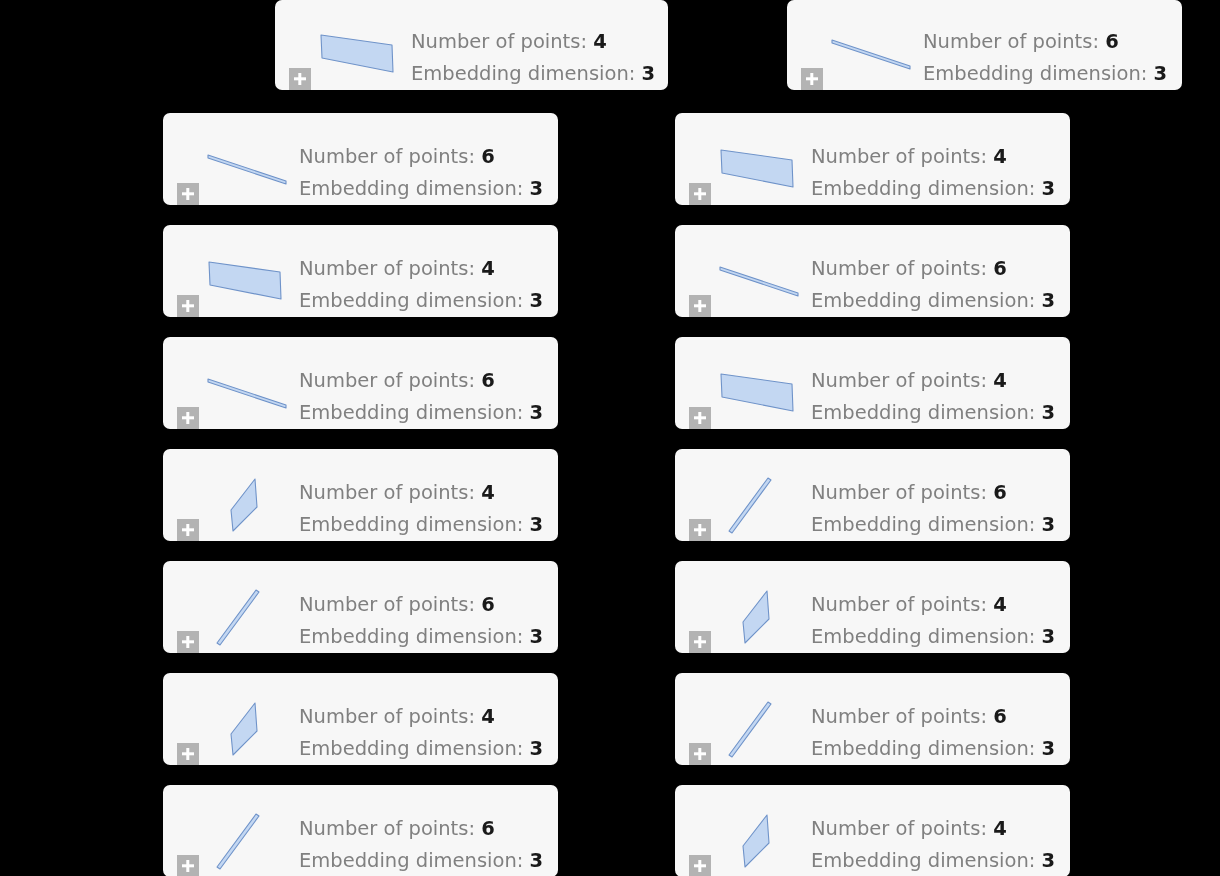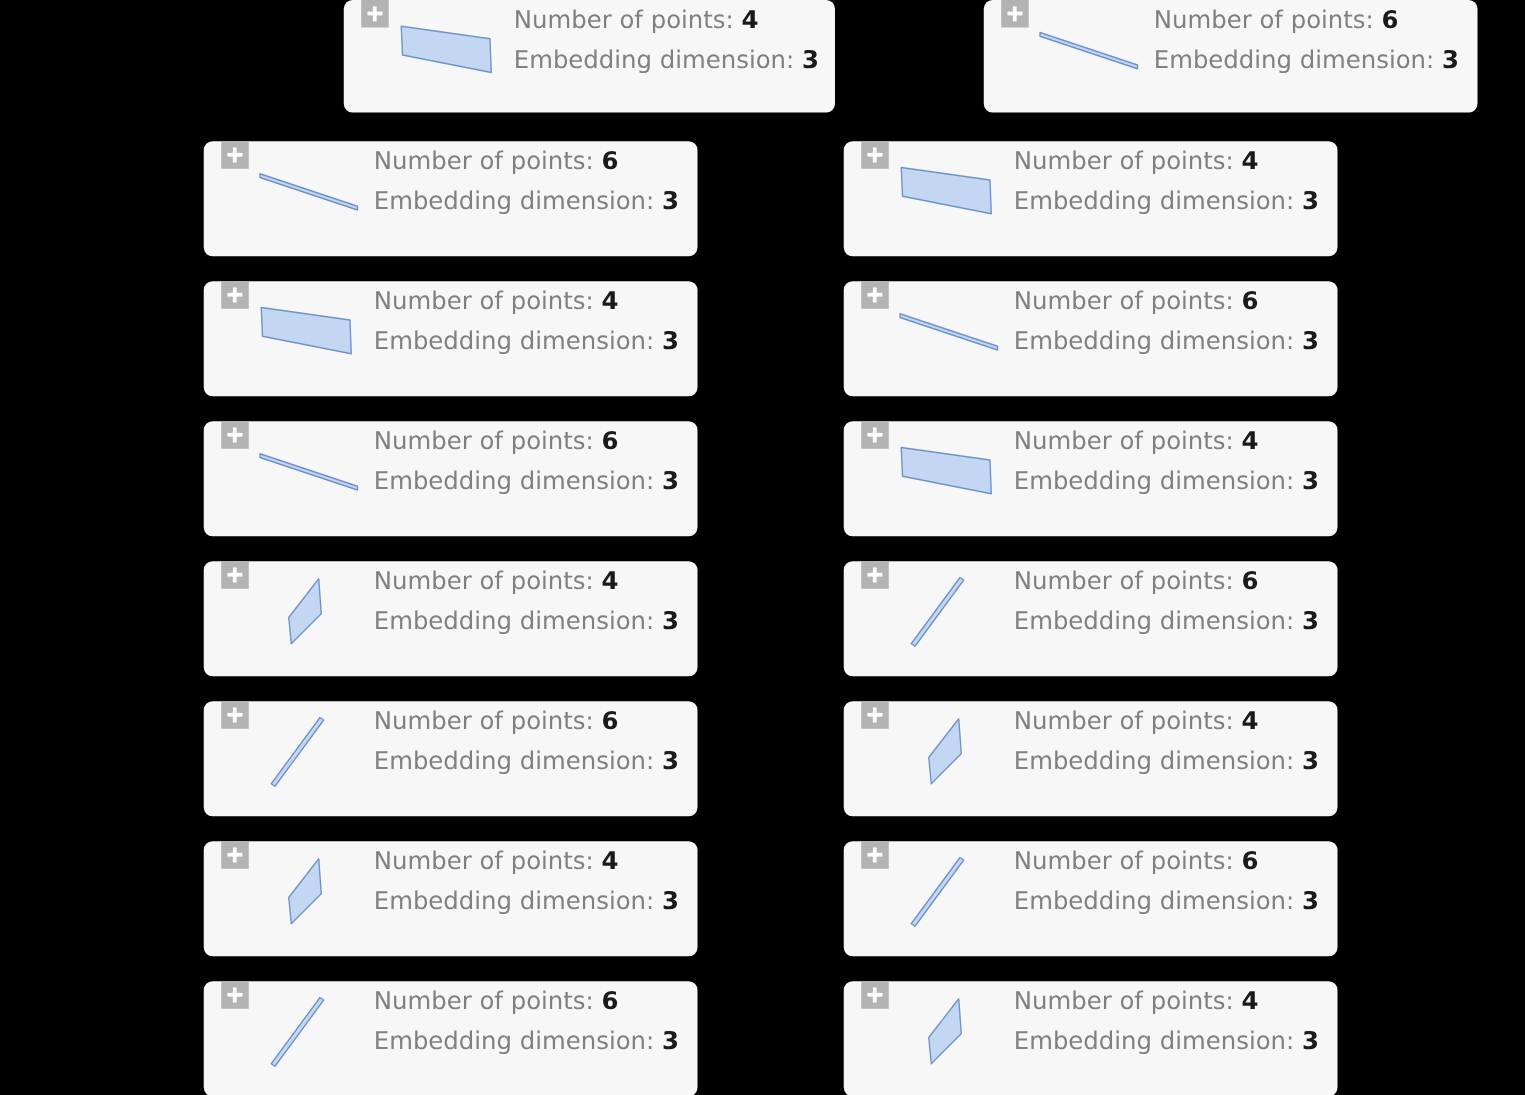--- a/index.html
+++ b/index.html
@@ -20,21 +20,21 @@
     width: 1220px;
     height: 876px;
     background: #000000;
   }
   .card {
     position: absolute;
     background: #f7f7f7;
     border-radius: 7px;
     box-sizing: border-box;
     display: flex;
-    align-items: flex-start;
+    align-items: flex-end;
     overflow: hidden;
   }
   .expander {
     width: 22px;
     height: 22px;
     background: #b3b3b3;
     flex: 0 0 auto;
     position: relative;
     margin-left: 14px;
   }

